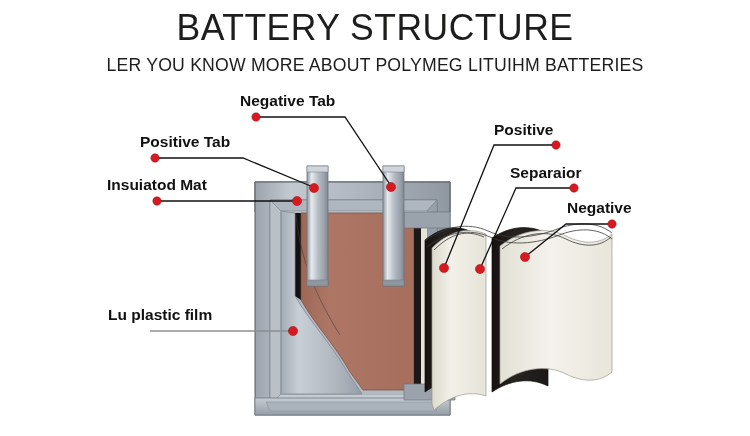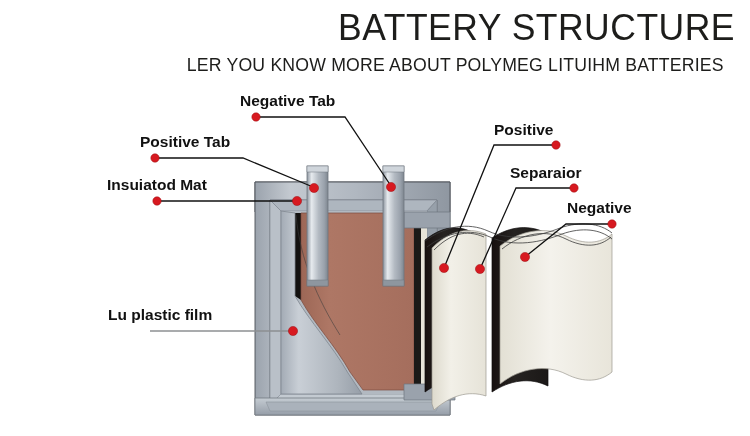--- a/index.html
+++ b/index.html
@@ -19,21 +19,21 @@
     position: relative;
     width: 750px;
     height: 436px;
     background: #ffffff;
   }
   .titles {
     position: absolute;
     left: 0;
     top: 0;
     width: 750px;
-    text-align: right;
+    text-align: center;
     pointer-events: none;
   }
   #main-title {
     font-family: "Liberation Sans", "DejaVu Sans", sans-serif;
     font-size: 37px;
     font-weight: 300;
     letter-spacing: 0.5px;
     color: #1d1d1b;
     margin: 0;
     padding-top: 9px;

